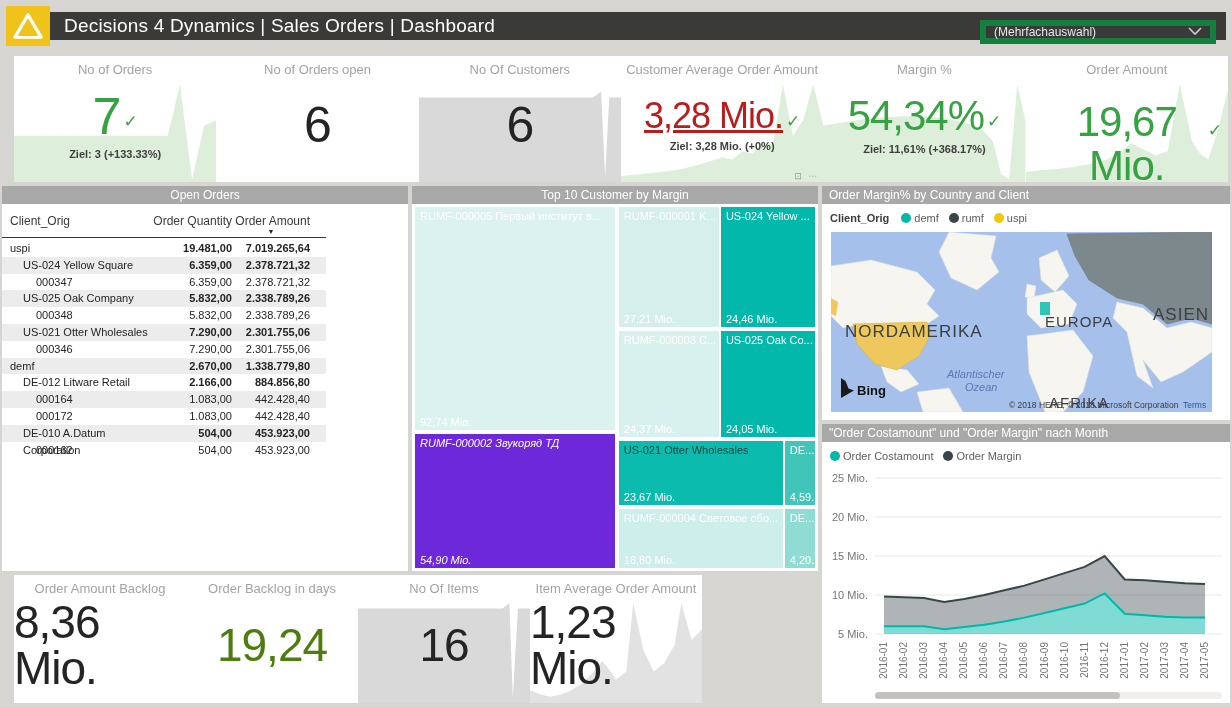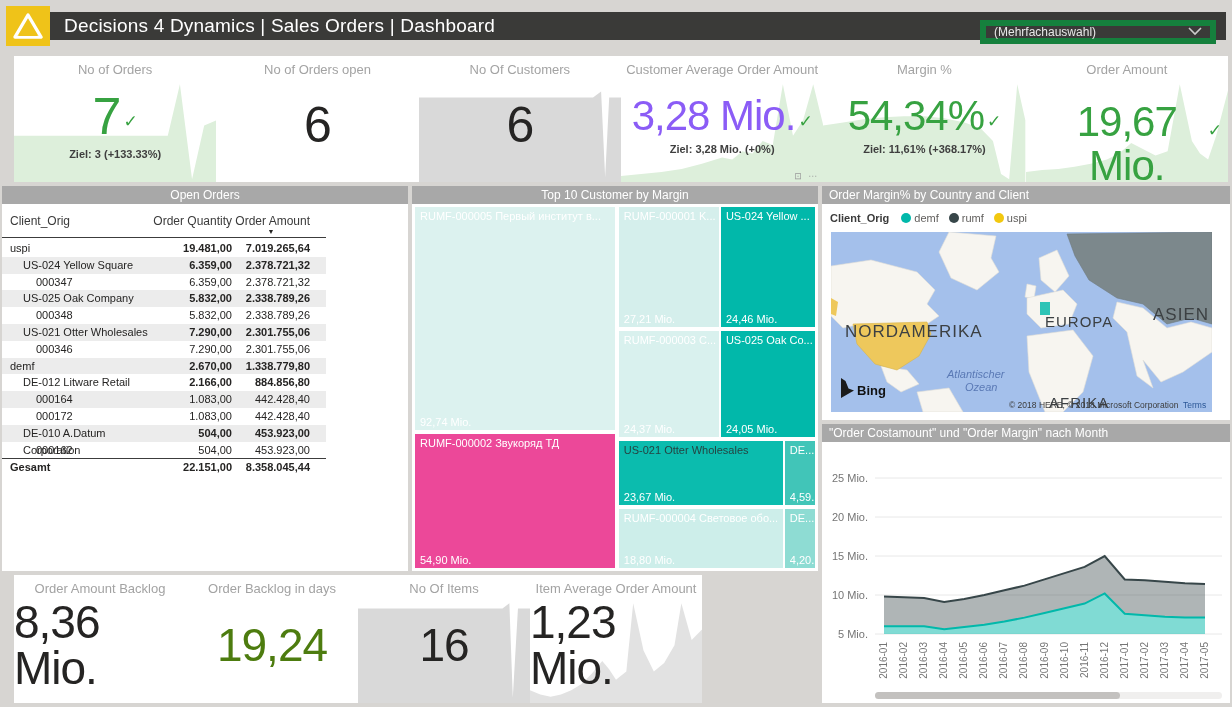--- a/index.html
+++ b/index.html
@@ -124,21 +124,21 @@
         </div>
       </div>
     </div>
     <div class="card">
       <svg class="spark" viewBox="0 0 100 100" preserveAspectRatio="none">
         <polygon points="0,100 0,94 10,92 20,90 30,87 40,82 50,76 55,78 60,70 65,72 70,60 75,64 80,5 85,55 90,40 95,5 100,45 100,100" fill="#ddefdb"></polygon>
       </svg>
       <div class="kpi-title">Customer Average Order Amount</div>
       <div class="kpi-body">
         <div class="kpi-line">
-          <span class="kpi-value" style="font-size: 42px; color: #8b5cf6;">3,28 Mio.</span>
+          <span class="kpi-value" style="font-size: 36px; color: #b91c1c; text-decoration: underline;">3,28 Mio.</span>
           <span class="kpi-check">✓</span>
         </div>
         <div class="kpi-target">Ziel: 3,28 Mio. (+0%)</div>
       </div>
       <div class="hover-icons">⊡ ⋯</div>
     </div>
     <div class="card">
       <svg class="spark" viewBox="0 0 100 100" preserveAspectRatio="none">
         <polygon points="0,100 0,45 10,42 20,39 30,37 40,36 50,36 60,38 70,42 78,48 84,60 88,92 92,97 96,5 100,40 100,100" fill="#ddefdb"></polygon>
       </svg>
@@ -274,36 +274,31 @@
       <div class="t-row shaded">
         <div class="t-cell-name" style="padding-left: 21px;">DE-010 A.Datum Corporation</div>
         <div class="t-cell-qty num b">504,00</div>
         <div class="t-cell-amt num b">453.923,00</div>
       </div>
       <div class="t-row">
         <div class="t-cell-name" style="padding-left: 34px;">000162</div>
         <div class="t-cell-qty num">504,00</div>
         <div class="t-cell-amt num">453.923,00</div>
       </div>
-      <div class="t-row total">
-        <div class="t-cell-name" style="padding-left: 8px;">Gesamt</div>
-        <div class="t-cell-qty num b">22.151,00</div>
-        <div class="t-cell-amt num b">8.358.045,44</div>
-      </div>
     </div>
 </div>
 
 <div id="treemap-panel" class="panel">
   <div class="panel-title">Top 10 Customer by Margin</div>
   <div class="tm-plot" id="tm-plot">
       <div class="tm-tile" style="left: 0%; top: 0%; width: 50.2%; height: 62%; background: rgb(220, 242, 239);">
         <span class="tm-label">RUMF-000005 Первый институт в...</span>
         <span class="tm-value">92,74 Mio.</span>
       </div>
-      <div class="tm-tile" style="left: 0%; top: 62.5%; width: 50.2%; height: 37.5%; background: #ec4899;">
+      <div class="tm-tile" style="left: 0%; top: 62.5%; width: 50.2%; height: 37.5%; background: #6d28d9; font-style: italic;">
         <span class="tm-label">RUMF-000002 Звукоряд ТД</span>
         <span class="tm-value">54,90 Mio.</span>
       </div>
       <div class="tm-tile" style="left: 50.7%; top: 0%; width: 25.4%; height: 33.6%; background: rgb(213, 239, 236);">
         <span class="tm-label">RUMF-000001 K...</span>
         <span class="tm-value">27,21 Mio.</span>
       </div>
       <div class="tm-tile" style="left: 76.1%; top: 0%; width: 23.9%; height: 33.6%; background: rgb(1, 184, 170);">
         <span class="tm-label">US-024 Yellow ...</span>
         <span class="tm-value">24,46 Mio.</span>
@@ -383,20 +378,32 @@
       <path d="M10,146 v20 l13,-7.5 -5.5,-2 -3,-7.5 Z" fill="#1b1b1b"></path>
       <text x="26" y="163" font-size="13" font-weight="600" fill="#111111">Bing</text>
       <text x="178" y="176" font-size="8.5" fill="#3b3b3b">© 2018 HERE, © 2018 Microsoft Corporation</text>
       <text x="352" y="176" font-size="8.5" fill="#2b5797">Terms</text>
     </svg>
   </div>
 </div>
 
 <div id="chart-panel" class="panel">
   <div class="panel-title left">"Order Costamount" und "Order Margin" nach Month</div>
+  <div class="legend-row" style="padding-left:8px;">
+    <span id="chart-legend-items" style="display:flex;">
+        <span class="legend-item">
+          <span class="legend-dot" style="background: rgb(1, 184, 170);"></span>
+          <span>Order Costamount</span>
+        </span>
+        <span class="legend-item">
+          <span class="legend-dot" style="background: rgb(55, 70, 73);"></span>
+          <span>Order Margin</span>
+        </span>
+      </span>
+  </div>
   <svg id="month-chart-svg" width="408" height="279" viewBox="0 0 408 279">
       <line x1="53" y1="54" x2="400" y2="54" stroke="#e8e8e8" stroke-width="1"></line>
       <text x="46" y="58" text-anchor="end" font-size="11" fill="#757575">25 Mio.</text>
       <line x1="53" y1="93" x2="400" y2="93" stroke="#e8e8e8" stroke-width="1"></line>
       <text x="46" y="97" text-anchor="end" font-size="11" fill="#757575">20 Mio.</text>
       <line x1="53" y1="132" x2="400" y2="132" stroke="#e8e8e8" stroke-width="1"></line>
       <text x="46" y="136" text-anchor="end" font-size="11" fill="#757575">15 Mio.</text>
       <line x1="53" y1="171" x2="400" y2="171" stroke="#e8e8e8" stroke-width="1"></line>
       <text x="46" y="175" text-anchor="end" font-size="11" fill="#757575">10 Mio.</text>
       <line x1="53" y1="210" x2="400" y2="210" stroke="#e8e8e8" stroke-width="1"></line>

